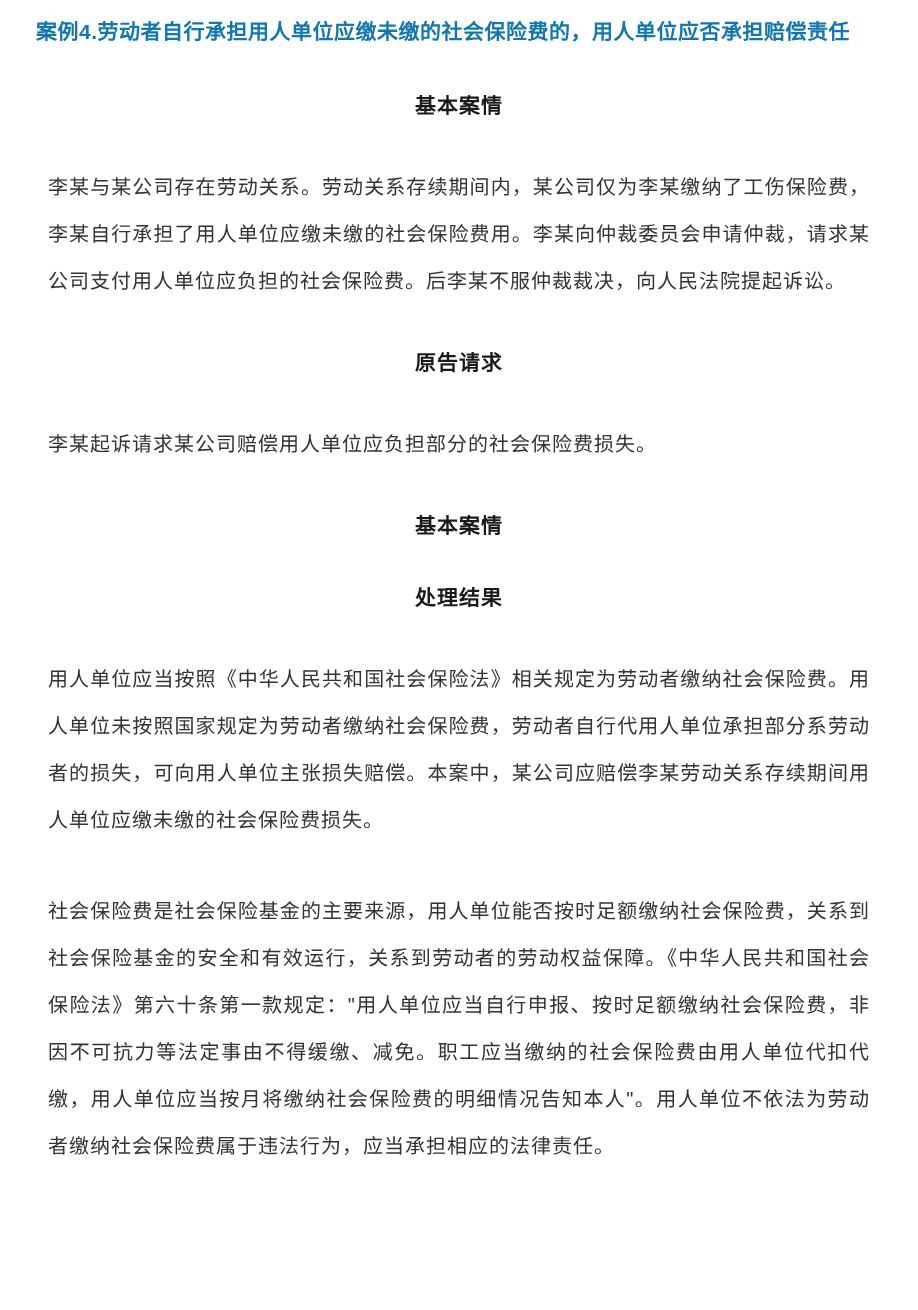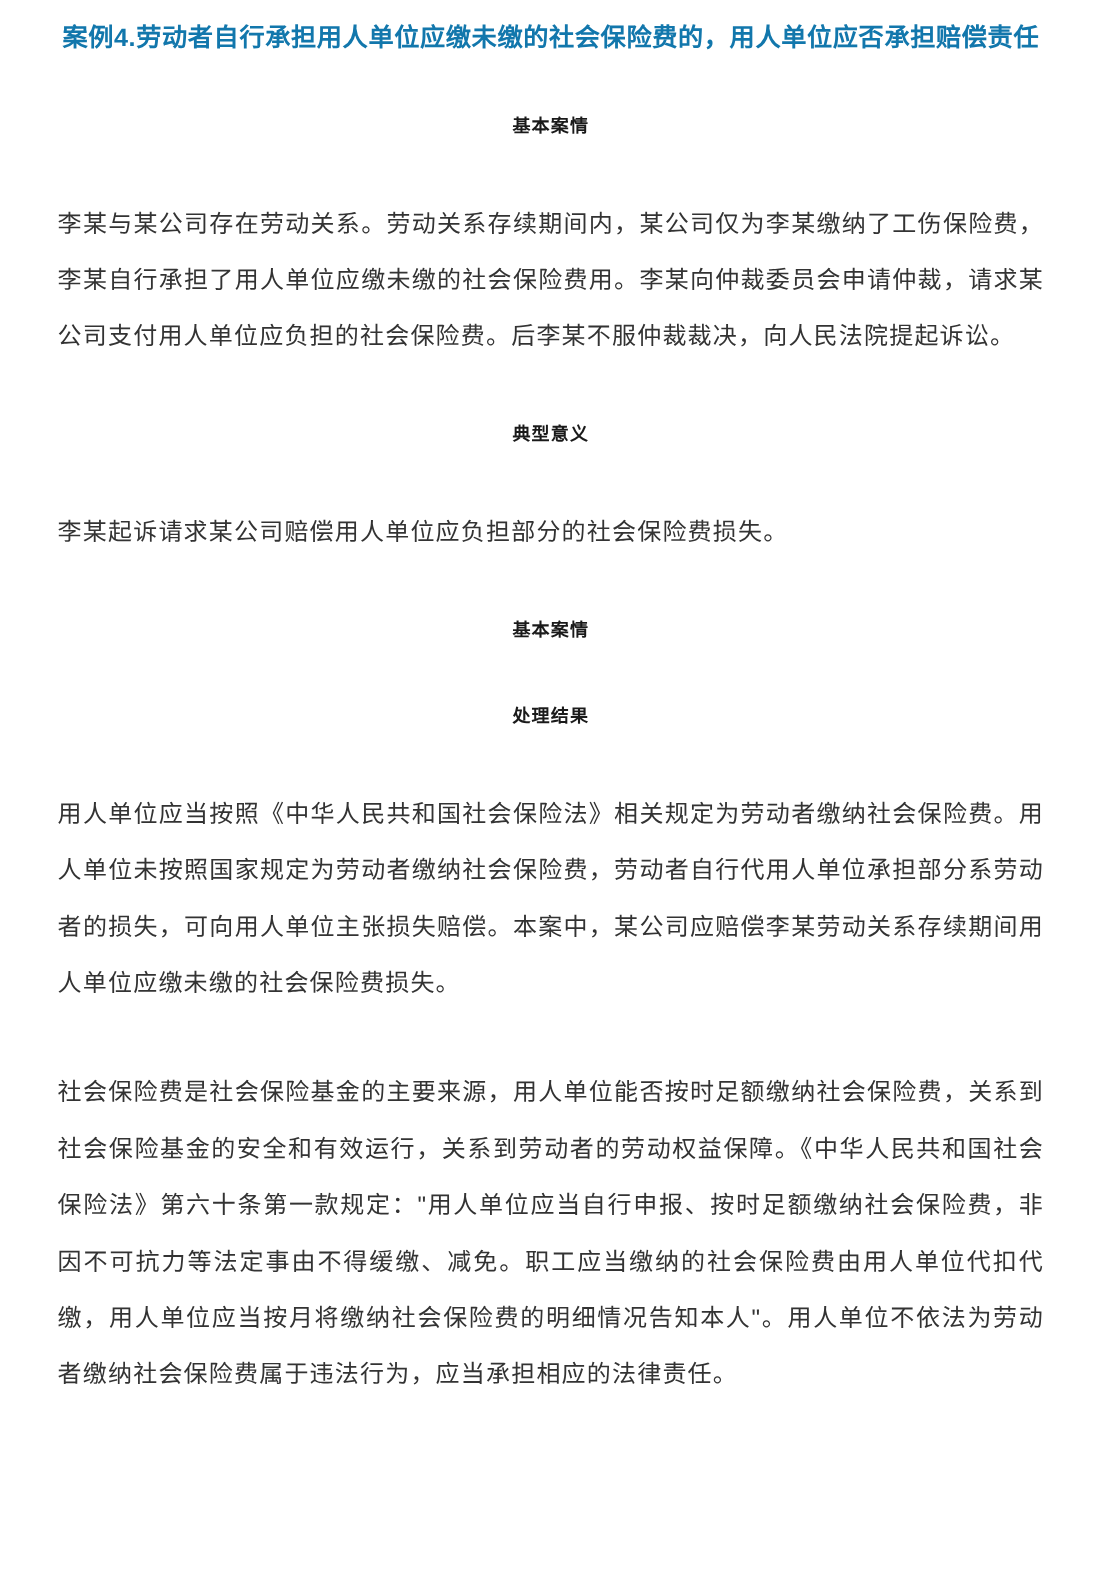--- a/index.html
+++ b/index.html
@@ -14,26 +14,25 @@
   .doc {
     padding: 8px 36px 12px 36px;
   }
   .title {
     margin: 8px 0 0 0;
     color: #1277ac;
     font-size: 21px;
     font-weight: bold;
     line-height: 32px;
     letter-spacing: 0.5px;
-    text-align: center;
   }
   .sec-heading {
     margin: 44px 0;
     color: #1a1a1a;
-    font-size: 15px;
+    font-size: 21px;
     font-weight: bold;
     text-align: center;
     line-height: 28px;
     letter-spacing: 1px;
   }
   .para {
     margin: 44px 12px;
     color: #333333;
     font-size: 20px;
     line-height: 47px;
@@ -51,21 +50,21 @@
 
 <div class="doc">
   <h1 class="title">案例4.劳动者自行承担用人单位应缴未缴的社会保险费的，用人单位应否承担赔偿责任</h1>
   <div id="sections">
   <section class="sec">
     <h2 class="sec-heading">基本案情</h2>
   <p class="para">李某与某公司存在劳动关系。劳动关系存续期间内，某公司仅为李某缴纳了工伤保险费，李某自行承担了用人单位应缴未缴的社会保险费用。李某向仲裁委员会申请仲裁，请求某公司支付用人单位应负担的社会保险费。后李某不服仲裁裁决，向人民法院提起诉讼。</p>
       </section>
 
   <section class="sec">
-    <h2 class="sec-heading">典型意义</h2>
+    <h2 class="sec-heading">原告请求</h2>
   <p class="para">李某起诉请求某公司赔偿用人单位应负担部分的社会保险费损失。</p>
       </section>
 
   <section class="sec">
     <h2 class="sec-heading">基本案情</h2>
       </section>
 
   <section class="sec">
     <h2 class="sec-heading">处理结果</h2>
   <p class="para">用人单位应当按照《中华人民共和国社会保险法》相关规定为劳动者缴纳社会保险费。用人单位未按照国家规定为劳动者缴纳社会保险费，劳动者自行代用人单位承担部分系劳动者的损失，可向用人单位主张损失赔偿。本案中，某公司应赔偿李某劳动关系存续期间用人单位应缴未缴的社会保险费损失。</p>

